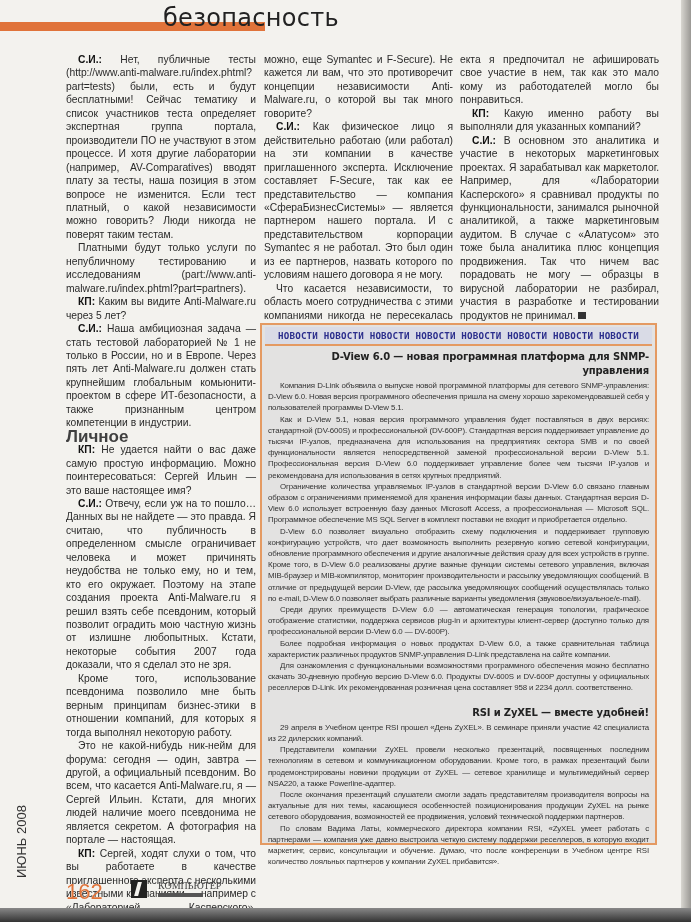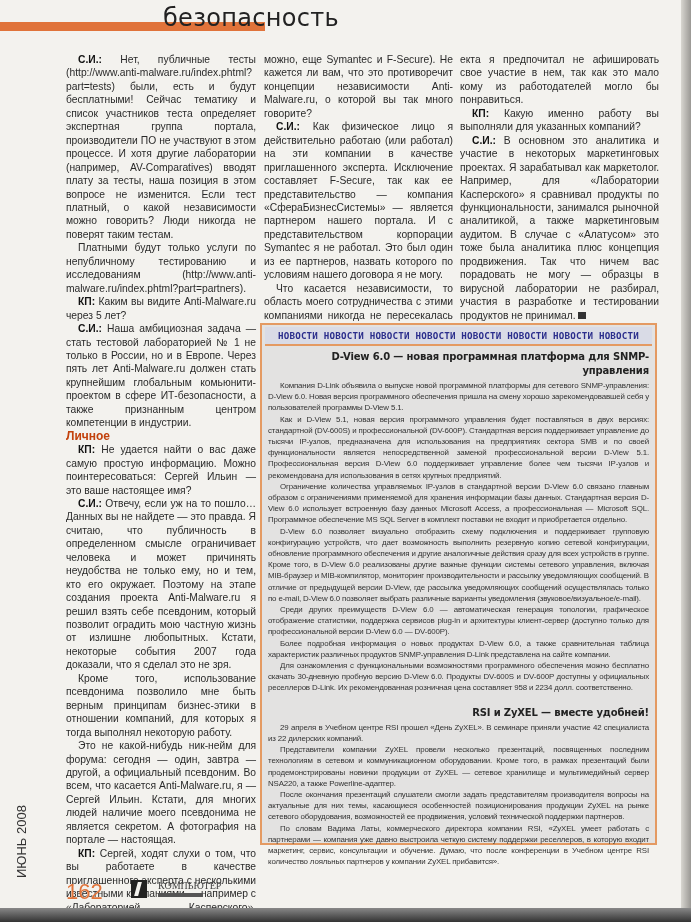--- a/index.html
+++ b/index.html
@@ -16,21 +16,21 @@
   .section-bar { position:absolute; left:0; top:22px; width:265px; height:9px; background:#e0733a; }
   .section-title { position:absolute; left:163px; top:4px; font-family:"DejaVu Sans", sans-serif;
     font-size:24px; color:#222; letter-spacing:0.3px; }
   .col { position:absolute; font-size:10.3px; line-height:13.45px; text-align:justify; }
   .col p { margin:0; text-indent:12px; }
   .col p.noindent { text-indent:0; }
   .col b { color:#111; }
   #col1 { left:66px; top:53px; width:190px; }
   #col2 { left:264px; top:53px; width:189px; }
   #col3 { left:460px; top:53px; width:199px; }
-  .subhead { font-size:12px; font-weight:bold; color:#c2410c; margin:12px 0 8px 0; text-indent:0 !important; }
+  .subhead { font-size:17px; font-weight:bold; color:#404040; margin:12px 0 8px 0; text-indent:0 !important; }
   .endmark { display:inline-block; width:8px; height:7px; background:#333; vertical-align:middle; margin-left:2px; }
 
   .news { position:absolute; left:260px; top:323px; width:397px; height:522px;
     background:#e3e2e1; border:2px solid #e49a62; box-sizing:border-box; }
   .news-banner { height:17px; margin:2px 3px 0 3px; background:#d9dbe6; border-bottom:2px solid #e49a62;
     font-family:"DejaVu Sans Mono", monospace; font-weight:bold; font-size:9.2px; color:#2b2e8c;
     line-height:17px; text-align:center; white-space:nowrap; overflow:hidden; letter-spacing:0.2px; }
   .news-body { padding:2px 6px 0 6px; font-family:"Liberation Sans", sans-serif; font-size:7.9px;
     line-height:11.2px; color:#333; text-align:justify; letter-spacing:-0.15px; }
   .news-body p { margin:0; text-indent:12px; }
@@ -51,21 +51,21 @@
 <body>
 
 <div class="page-edge"></div>
 
 <div class="section-bar"></div>
 <div class="section-title">безопасность</div>
 
 <div class="col" id="col1">
   <div>
       <p><b>С.И.:</b><span> Нет, публичные тесты (http://www.anti-malware.ru/index.phtml?part=tests) были, есть и будут бесплатными! Сейчас тематику и список участников теста определяет экспертная группа портала, производители ПО не участвуют в этом процессе. И хотя другие лаборатории (например, AV-Comparatives) вводят плату за тесты, наша позиция в этом вопросе не изменится. Если тест платный, о какой независимости можно говорить? Люди никогда не поверят таким тестам.</span></p>
-      <p><span>Платными будут только услуги по непубличному тестированию и исследованиям (http://www.anti-malware.ru/index.phtml?part=partners).</span></p>
+      <p><span>Платными будут только услуги по непубличному тестированию и исследованиям (part://www.anti-malware.ru/index.phtml?part=partners).</span></p>
       <p><b>КП:</b><span> Каким вы видите Anti-Malware.ru через 5 лет?</span></p>
       <p><b>С.И.:</b><span> Наша амбициозная задача — стать тестовой лабораторией № 1 не только в России, но и в Европе. Через пять лет Anti-Malware.ru должен стать крупнейшим глобальным комьюнити-проектом в сфере ИТ-безопасности, а также признанным центром компетенции в индустрии.</span></p>
     </div>
   <p class="subhead">Личное</p>
   <div>
       <p><b>КП:</b><span> Не удается найти о вас даже самую простую информацию. Можно поинтересоваться: Сергей Ильин — это ваше настоящее имя?</span></p>
       <p><b>С.И.:</b><span> Отвечу, если уж на то пошло… Данных вы не найдете — это правда. Я считаю, что публичность в определенном смысле ограничивает человека и может причинять неудобства не только ему, но и тем, кто его окружает. Поэтому на этапе создания проекта Anti-Malware.ru я решил взять себе псевдоним, который позволит оградить мою частную жизнь от излишне любопытных. Кстати, некоторые события 2007 года доказали, что я сделал это не зря.</span></p>
       <p><span>Кроме того, использование псевдонима позволило мне быть верным принципам бизнес-этики в отношении компаний, для которых я тогда выполнял некоторую работу.</span></p>
       <p><span>Это не какой-нибудь ник-нейм для форума: сегодня — один, завтра — другой, а официальный псевдоним. Во всем, что касается Anti-Malware.ru, я — Сергей Ильин. Кстати, для многих людей наличие моего псевдонима не является секретом. А фотография на портале — настоящая.</span></p>
       <p><b>КП:</b><span> Сергей, ходят слухи о том, что вы работаете в качестве приглашенного эксперта с несколькими известными компаниями — например с «Лабораторией Касперского», «Алатус» (воз-</span></p>

